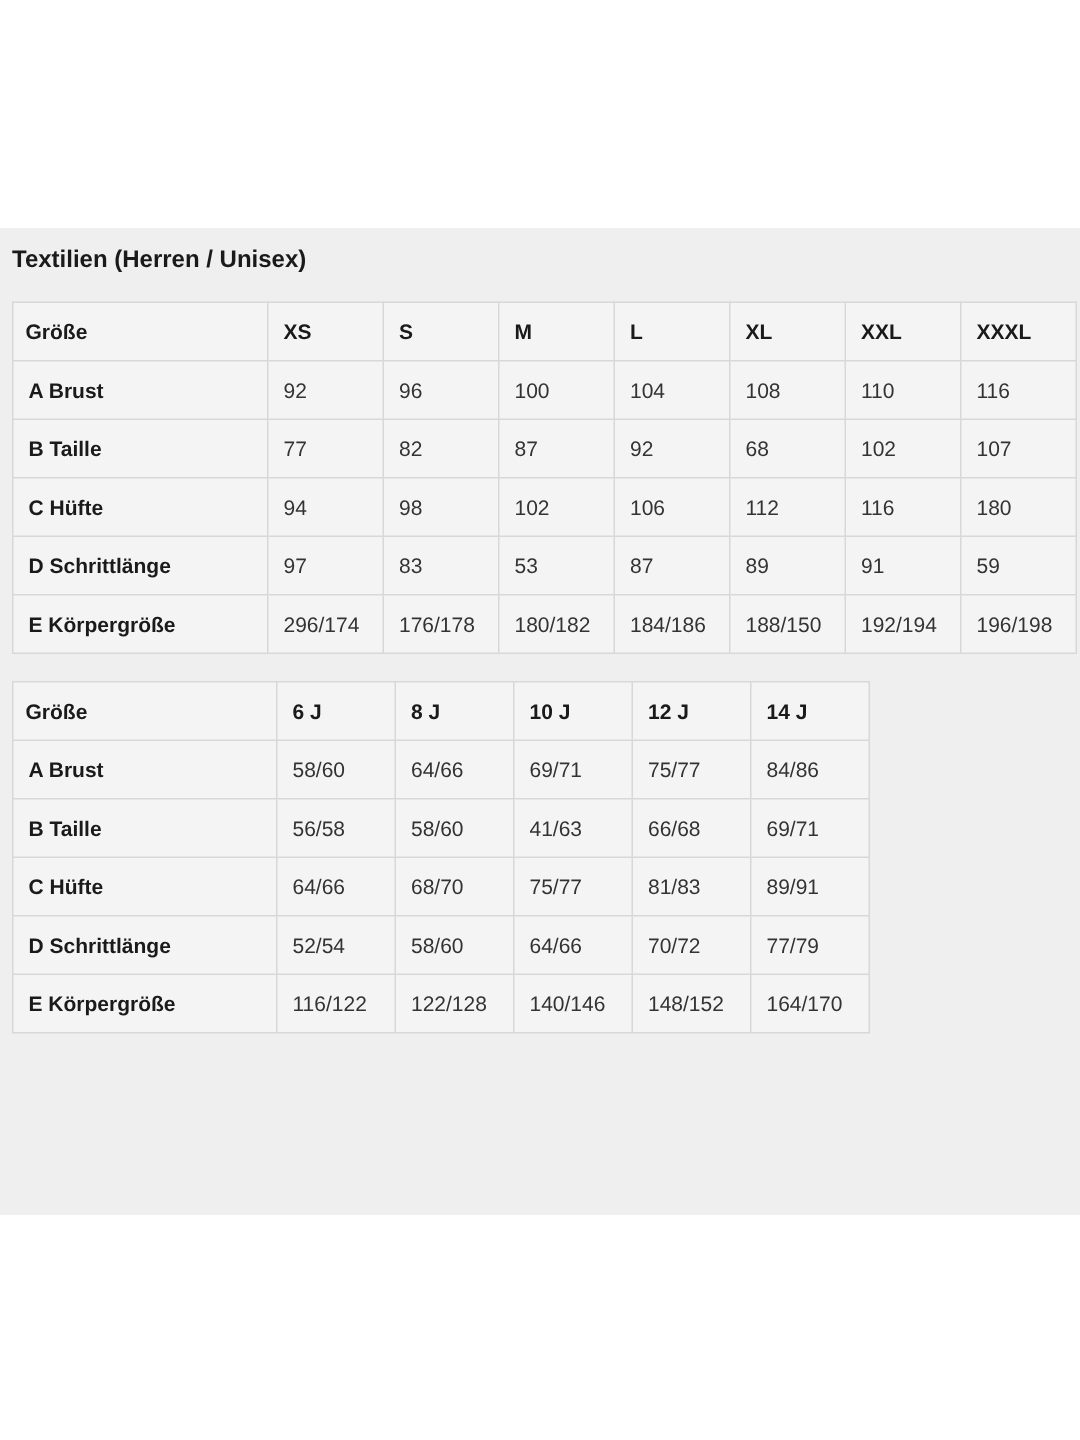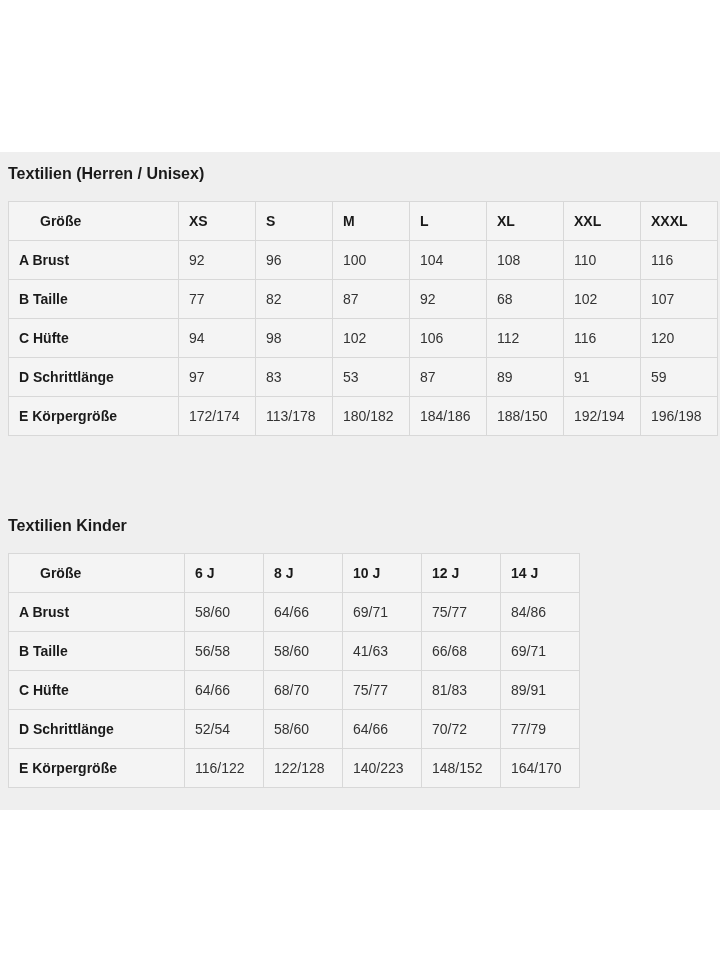--- a/index.html
+++ b/index.html
@@ -38,21 +38,21 @@
     height: 39px;
     font-size: 14px;
     color: #333333;
     text-align: left;
     vertical-align: middle;
     padding: 0 4px 0 10px;
     white-space: nowrap;
     overflow: hidden;
   }
   .size-table th { color: #1a1a1a; font-weight: bold; }
-  .size-table thead th.label-col { padding-left: 31px; }
+  .size-table thead th.label-col { padding-left: 8px; }
   .tbl-herren tr > *:first-child { width: 170px; }
   .tbl-herren tr > * { width: 77px; }
   .tbl-kinder tr > *:first-child { width: 176px; }
   .tbl-kinder tr > * { width: 79px; }
 </style>
 </head>
 <body>
 
 <div class="screen">
   <div class="content-band">
@@ -94,46 +94,45 @@
             <td>107</td>
           </tr>
           <tr>
             <th class="label-col">C Hüfte</th>
             <td>94</td>
             <td>98</td>
             <td>102</td>
             <td>106</td>
             <td>112</td>
             <td>116</td>
-            <td>120</td>
+            <td>180</td>
           </tr>
           <tr>
             <th class="label-col">D Schrittlänge</th>
             <td>97</td>
             <td>83</td>
             <td>53</td>
             <td>87</td>
             <td>89</td>
             <td>91</td>
             <td>59</td>
           </tr>
           <tr>
             <th class="label-col">E Körpergröße</th>
-            <td>172/174</td>
-            <td>113/178</td>
+            <td>296/174</td>
+            <td>176/178</td>
             <td>180/182</td>
             <td>184/186</td>
             <td>188/150</td>
             <td>192/194</td>
             <td>196/198</td>
           </tr>
         </tbody>
       </table>
 
-    <div class="section-title second">Textilien Kinder</div>
 
     <table class="size-table tbl-kinder">
         <thead>
           <tr>
             <th class="label-col">Größe</th>
             <th>6 J</th>
             <th>8 J</th>
             <th>10 J</th>
             <th>12 J</th>
             <th>14 J</th>
@@ -169,21 +168,21 @@
             <td>52/54</td>
             <td>58/60</td>
             <td>64/66</td>
             <td>70/72</td>
             <td>77/79</td>
           </tr>
           <tr>
             <th class="label-col">E Körpergröße</th>
             <td>116/122</td>
             <td>122/128</td>
-            <td>140/223</td>
+            <td>140/146</td>
             <td>148/152</td>
             <td>164/170</td>
           </tr>
         </tbody>
       </table>
 
   </div>
 </div>
 
 </body></html>

